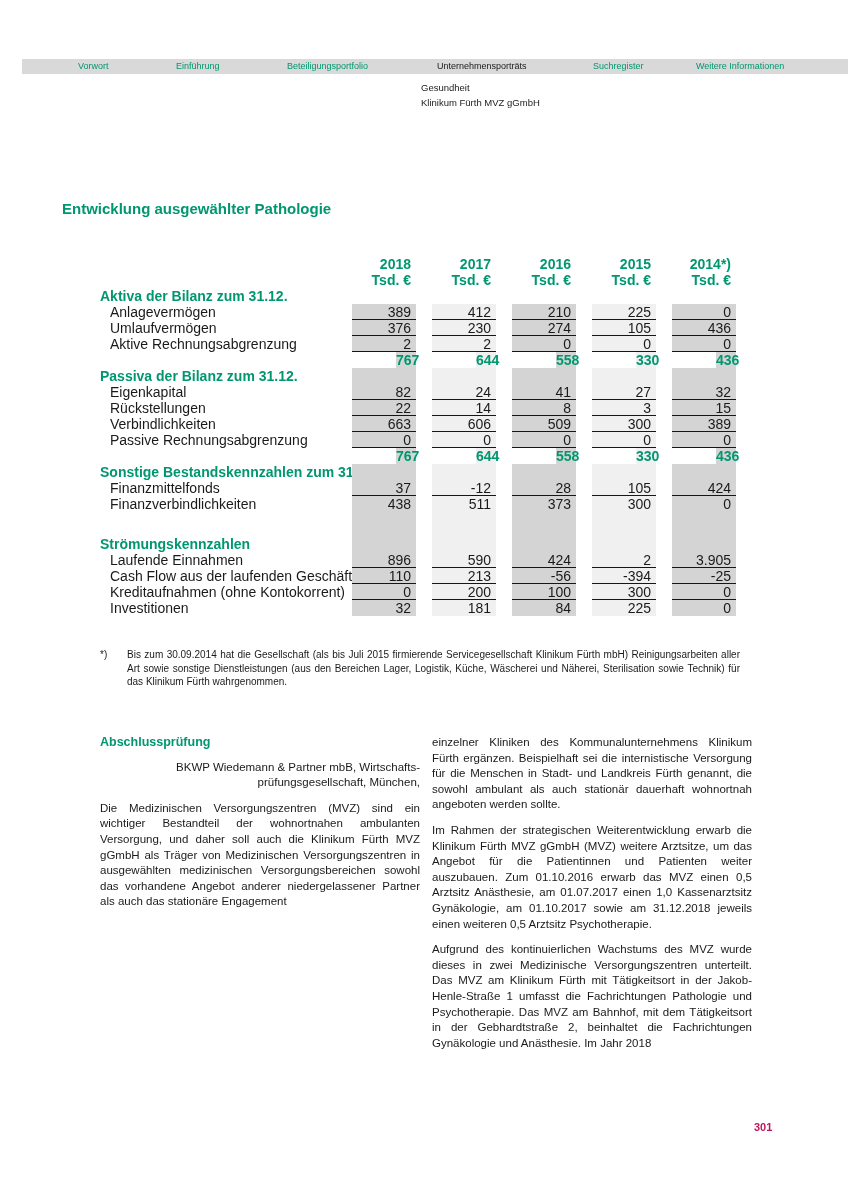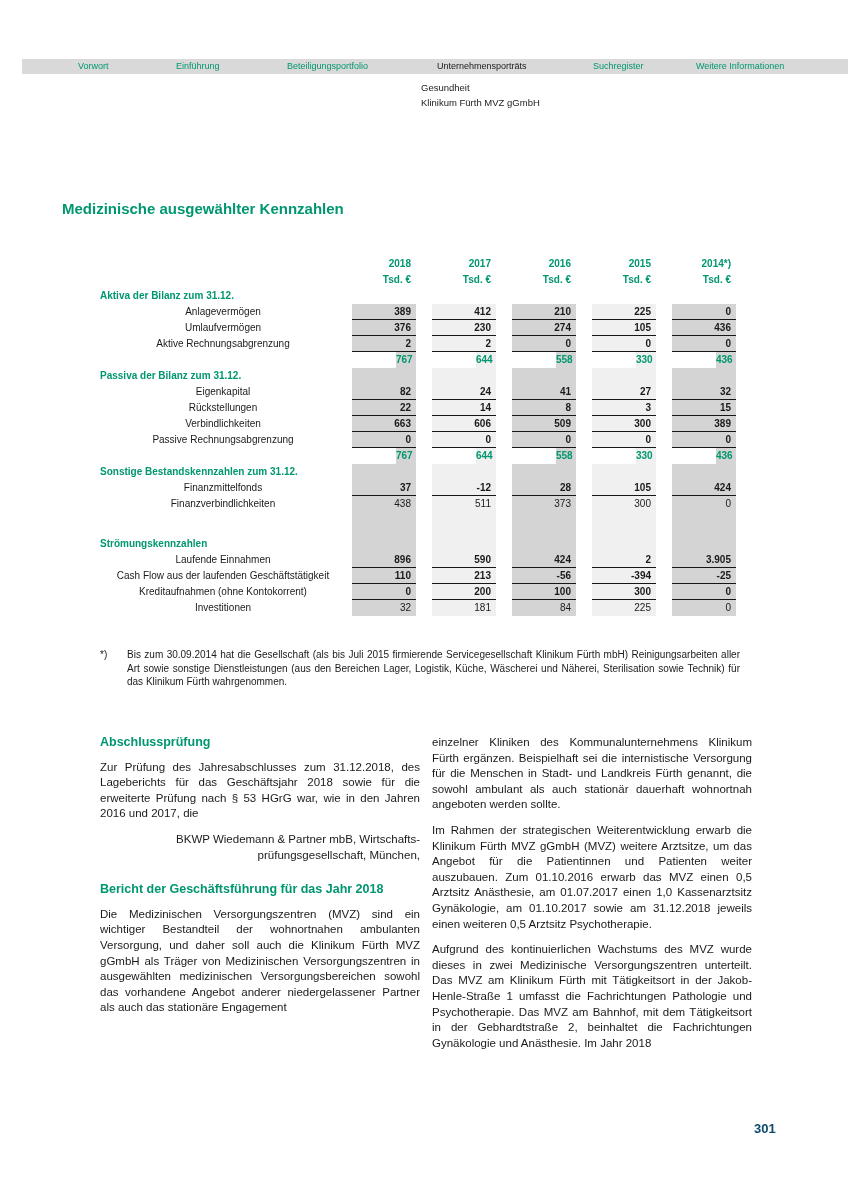--- a/index.html
+++ b/index.html
@@ -16,61 +16,61 @@
   .crumb{position:absolute;font-size:9.5px;color:#222;white-space:nowrap;}
   
   .pagetitle{position:absolute;left:62px;top:200px;font-size:15px;font-weight:bold;color:#009770;white-space:nowrap;}
   
   .tg{
     position:absolute;left:100px;top:256px;width:636px;
     display:grid;
     grid-template-columns:236px 64px 64px 64px 64px 64px;
     column-gap:16px;
     grid-template-rows:repeat(16,16px) 24px repeat(5,16px);
-    font-size:10px;
+    font-size:14px;
   }
   .tg div{line-height:16px;overflow:visible;}
   .n{text-align:right;padding-right:5px;}
   .d{background:#d4d4d4;}
   .l{background:#f0f0f0;}
-  .u{border-bottom:1.5px solid #161616;box-sizing:border-box;font-weight:bold;}
+  .u{border-bottom:1.5px solid #161616;box-sizing:border-box;}
   .hy{color:#009770;font-weight:bold;text-align:right;padding-right:5px;}
   .sec{color:#009770;font-weight:bold;white-space:nowrap;}
-  .rl{padding-left:10px;white-space:nowrap;text-align:center;}
+  .rl{padding-left:10px;white-space:nowrap;}
   .tot{color:#009770;font-weight:bold;margin-left:44px;}
   
   .footnote{position:absolute;left:100px;top:648px;width:640px;display:flex;font-size:10px;line-height:13.5px;}
   .fn-marker{width:27px;flex:none;}
   .fn-text{flex:1;text-align:justify;}
   
   .col{position:absolute;top:735px;width:320px;font-size:11.5px;line-height:15.6px;text-align:justify;}
   .col-left{left:100px;}
   .col-right{left:432px;}
   .h2{font-size:12.5px;font-weight:bold;color:#009770;text-align:left;margin:0 0 9px 0;white-space:nowrap;}
   .h2.second{margin-top:19px;}
   .col p{margin:0 0 10px 0;}
   .appointee{text-align:right;white-space:pre-line;margin:2px 0 10px 0;}
   
-  .pagenum{position:absolute;left:754px;top:1121px;font-size:13px;font-weight:bold;color:#0c4a6e;}
+  .pagenum{position:absolute;left:754px;top:1121px;font-size:11px;font-weight:bold;color:#be185d;}
 </style>
 </head>
 <body>
 
 <div class="navbar">
   <span class="navitem" style="left:56px">Vorwort</span>
   <span class="navitem" style="left:154px">Einführung</span>
   <span class="navitem" style="left:265px">Beteiligungsportfolio</span>
   <span class="navitem cur" style="left:415px">Unternehmensporträts</span>
   <span class="navitem" style="left:571px">Suchregister</span>
   <span class="navitem" style="left:674px">Weitere Informationen</span>
 </div>
 <span class="crumb" style="left:421px;top:82px">Gesundheit</span>
 <span class="crumb" style="left:421px;top:97px">Klinikum Fürth MVZ gGmbH</span>
 
-<div class="pagetitle">Medizinische ausgewählter Kennzahlen</div>
+<div class="pagetitle">Entwicklung ausgewählter Pathologie</div>
 
 <div class="tg">
 
   <div></div>
   <div class="hy">2018</div>
   <div class="hy">2017</div>
   <div class="hy">2016</div>
   <div class="hy">2015</div>
   <div class="hy">2014*)</div>
 
@@ -222,24 +222,22 @@
   <div class="n d">0</div>
 </div>
 
 <div class="footnote">
   <div class="fn-marker">*)</div>
   <div class="fn-text">Bis zum 30.09.2014 hat die Gesellschaft (als bis Juli 2015 firmierende Servicegesellschaft Klinikum Fürth mbH) Reinigungsarbeiten aller Art sowie sonstige Dienstleistungen (aus den Bereichen Lager, Logistik, Küche, Wäscherei und Näherei, Sterilisation sowie Technik) für das Klinikum Fürth wahrgenommen.</div>
 </div>
 
 <div class="col col-left">
   <div class="h2">Abschlussprüfung</div>
-  <p>Zur Prüfung des Jahresabschlusses zum 31.12.2018, des Lageberichts für das Geschäftsjahr 2018 sowie für die erweiterte Prüfung nach § 53 HGrG war, wie in den Jahren 2016 und 2017, die</p>
   <p class="appointee">BKWP Wiedemann &amp; Partner mbB, Wirtschafts-
 prüfungsgesellschaft, München,</p>
-  <div class="h2 second">Bericht der Geschäftsführung für das Jahr 2018</div>
   <p>Die Medizinischen Versorgungszentren (MVZ) sind ein wichtiger Bestandteil der wohnortnahen ambulanten Versorgung, und daher soll auch die Klinikum Fürth MVZ gGmbH als Träger von Medizinischen Versorgungszentren in ausgewählten medizinischen Versorgungsbereichen sowohl das vorhandene Angebot anderer niedergelassener Partner als auch das stationäre Engagement</p>
 </div>
 
 <div class="col col-right">
   <p>einzelner Kliniken des Kommunalunternehmens Klinikum Fürth ergänzen. Beispielhaft sei die internistische Versorgung für die Menschen in Stadt- und Landkreis Fürth genannt, die sowohl ambulant als auch stationär dauerhaft wohnortnah angeboten werden sollte.</p>
   <p>Im Rahmen der strategischen Weiterentwicklung erwarb die Klinikum Fürth MVZ gGmbH (MVZ) weitere Arztsitze, um das Angebot für die Patientinnen und Patienten weiter auszubauen. Zum 01.10.2016 erwarb das MVZ einen 0,5 Arztsitz Anästhesie, am 01.07.2017 einen 1,0 Kassenarztsitz Gynäkologie, am 01.10.2017 sowie am 31.12.2018 jeweils einen weiteren 0,5 Arztsitz Psychotherapie.</p>
   <p>Aufgrund des kontinuierlichen Wachstums des MVZ wurde dieses in zwei Medizinische Versorgungszentren unterteilt. Das MVZ am Klinikum Fürth mit Tätigkeitsort in der Jakob-Henle-Straße 1 umfasst die Fachrichtungen Pathologie und Psychotherapie. Das MVZ am Bahnhof, mit dem Tätigkeitsort in der Gebhardtstraße 2, beinhaltet die Fachrichtungen Gynäkologie und Anästhesie. Im Jahr 2018</p>
 </div>
 
 <div class="pagenum">301</div>

